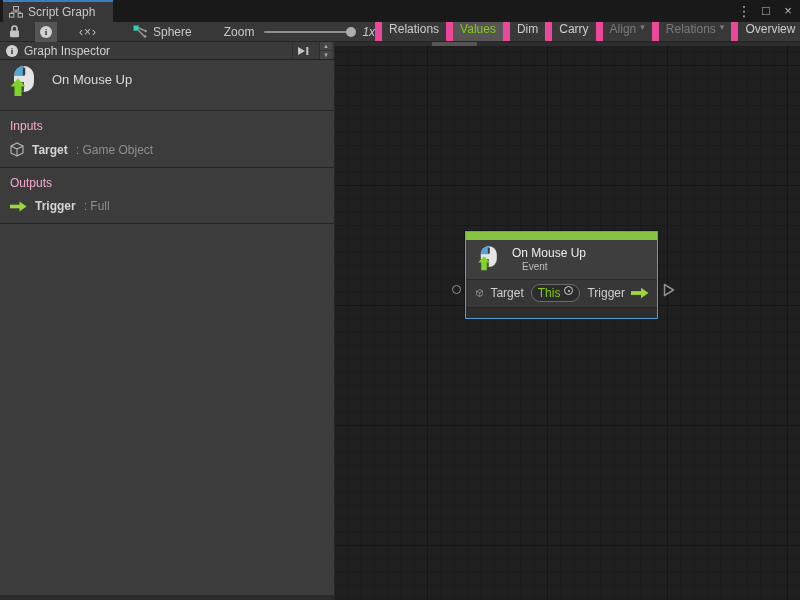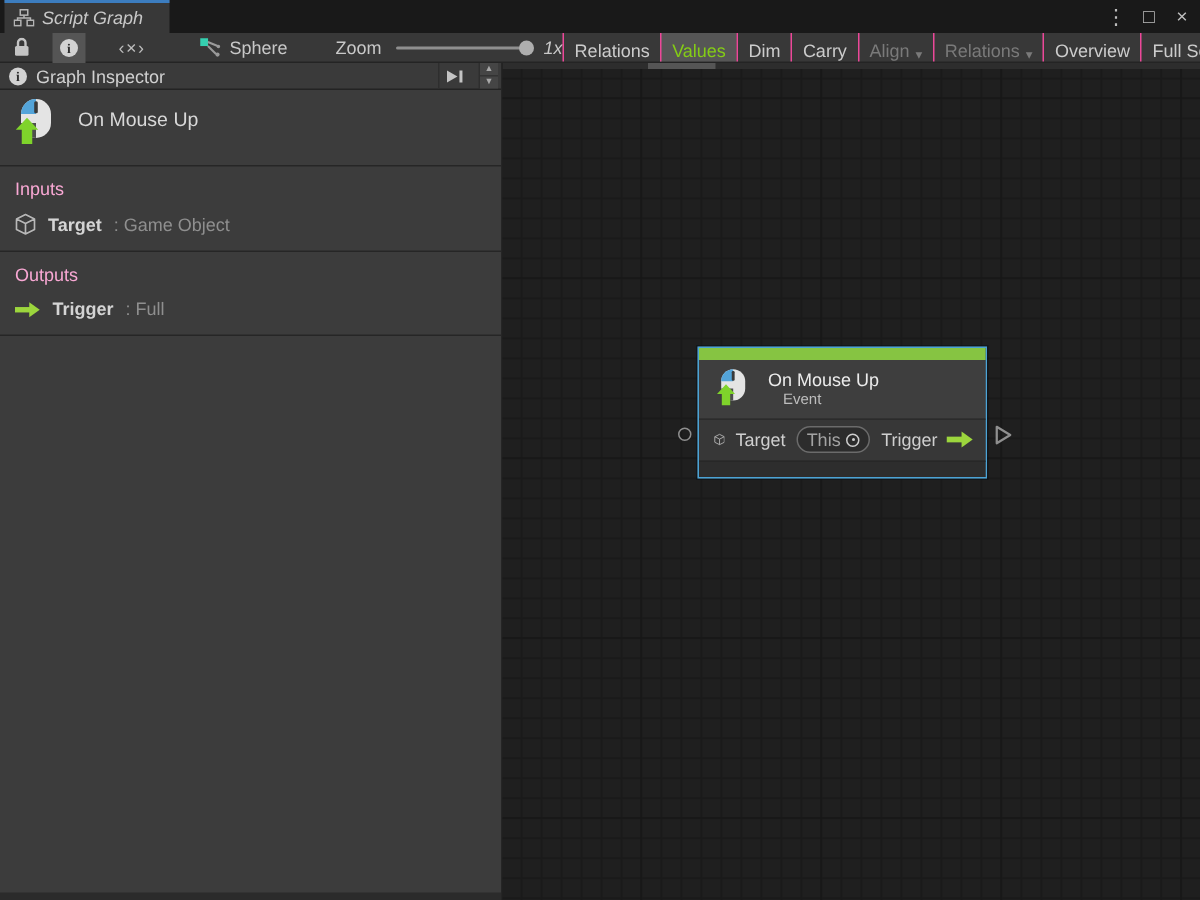--- a/index.html
+++ b/index.html
@@ -8,21 +8,21 @@
     font-family:"Liberation Sans", sans-serif;
     background:#191919; color:#c8c8c8; font-size:12px;
     -webkit-font-smoothing:antialiased;
   }
   .window { position:relative; width:800px; height:600px; background:#191919; }
 
   
   .tabbar { position:relative; height:22px; background:#191919; display:flex; align-items:stretch; }
   .tab {
     margin-left:3px; width:110px; background:#383838; border-top:2px solid #3c7dbf;
-    display:flex; align-items:center; gap:5px; padding:0 6px; color:#c8c8c8;font-style:italic;
+    display:flex; align-items:center; gap:5px; padding:0 6px; color:#c8c8c8;
   }
   .tab-label { font-size:12px; white-space:nowrap; }
   .win-controls { position:absolute; right:4px; top:0; height:22px; display:flex; align-items:center; gap:6px; color:#bdbdbd; }
   .win-btn { width:16px; text-align:center; font-size:13px; line-height:20px; cursor:default; }
   .win-btn.menu { font-size:14px; }
 
   
   .toolbar {
     height:20px; background:#383838; border-bottom:1px solid #242424;
     display:flex; align-items:center; font-size:12px; color:#c8c8c8; position:relative;
@@ -36,21 +36,21 @@
   }
   .code-glyph { margin-left:22px; color:#bdbdbd; letter-spacing:1px; }
   .tb-sep { width:1px; height:14px; background:#2b2b2b; margin:0 0 0 22px; }
   .ctx { display:flex; align-items:center; gap:6px; margin-left:14px; }
   .zoom-ctl { display:flex; align-items:center; margin-left:32px; }
   .zoom-track { position:relative; width:90px; height:2px; background:#8f8f8f; margin-left:10px; border-radius:1px; }
   .zoom-handle { position:absolute; right:-2px; top:-4px; width:10px; height:10px; border-radius:50%; background:#aeaeae; }
   .zoom-val { margin-left:8px;font-style:italic; }
   .tb-buttons { margin-left:auto; height:100%; display:flex; align-items:stretch; }
   .tb-btn {
-    display:flex; align-items:flex-end; gap:4px; padding:0 7px; border-left:1px solid #ec4899;
+    display:flex; align-items:flex-start; gap:4px; padding:0 7px; border-left:7px solid #ec4899;
     color:#cccccc; white-space:nowrap; cursor:default;
   }
   .tb-btn.active { background:#565656; color:#84cc16; }
   .tb-btn.disabled { color:#7a7a7a; }
   .dd { font-size:9px; }
 
   
   .content { display:flex; height:558px; }
 
   
@@ -105,22 +105,22 @@
   .node-bar { height:8px; }
   .node-header { display:flex; align-items:center; gap:12px; padding:5px 10px 6px 10px; background:#3e3e3e; }
   .node-title { font-size:12px; color:#ececec; line-height:14px; }
   .node-sub { font-size:10px; color:#bdbdbd; line-height:12px; margin-top:1px;padding-left:10px; }
   .node-ports {
     display:flex; align-items:center; gap:7px; padding:4px 8px 5px 10px;
     background:#373737; border-top:1px solid #2b2b2b; height:28px;
   }
   .node-port-label { color:#cfcfcf; }
   .pill {
-    display:flex; align-items:center; gap:4px; background:#2c2c2c;
-    border:1px solid #6b6b6b; border-radius:9px; padding:1px 6px; color:#a3a3a3;
+    display:flex; align-items:flex-start; gap:4px; background:#2c2c2c;
+    border:1px solid #6b6b6b; border-radius:9px; padding:1px 6px; color:#84cc16;
   }
   .picker { width:9px; height:9px; border:1px solid #cfcfcf; border-radius:50%; position:relative; }
   .picker::after { content:""; position:absolute; left:2.5px; top:2.5px; width:2px; height:2px; border-radius:50%; background:#cfcfcf; }
   .node-trigger { margin-left:auto; display:flex; align-items:center; gap:6px; }
   .node-footer { height:11px; background:#2d2d2d; border-top:1px solid #272727; }
 
   .port-circle {
     position:absolute; left:-14px; top:53px; width:9px; height:9px;
     border:1.5px solid #8f8f8f; border-radius:50%;
   }

